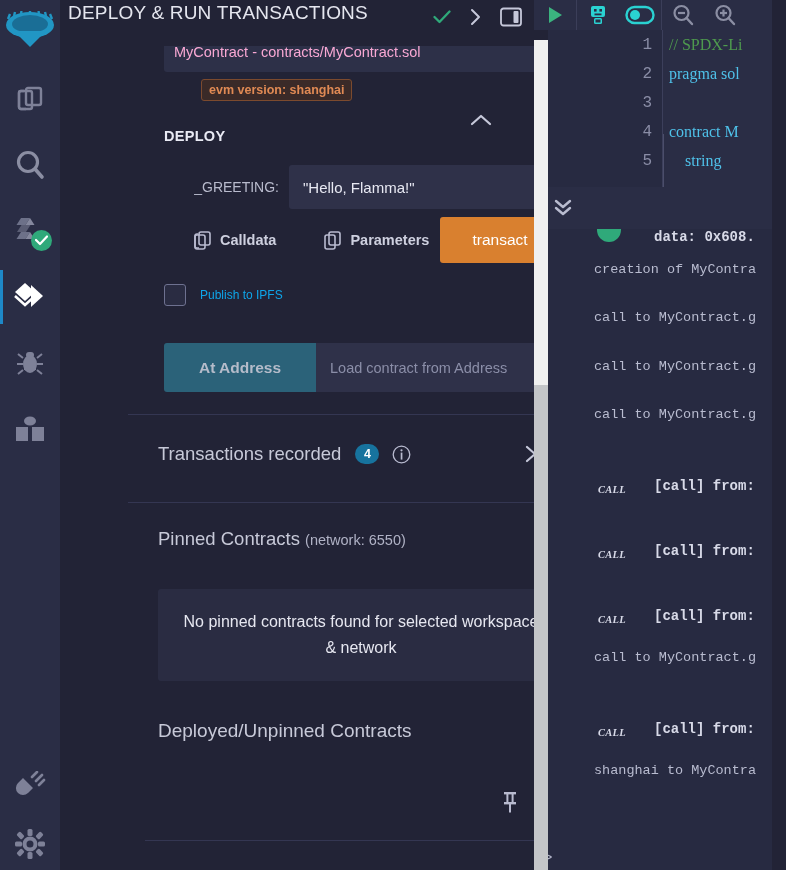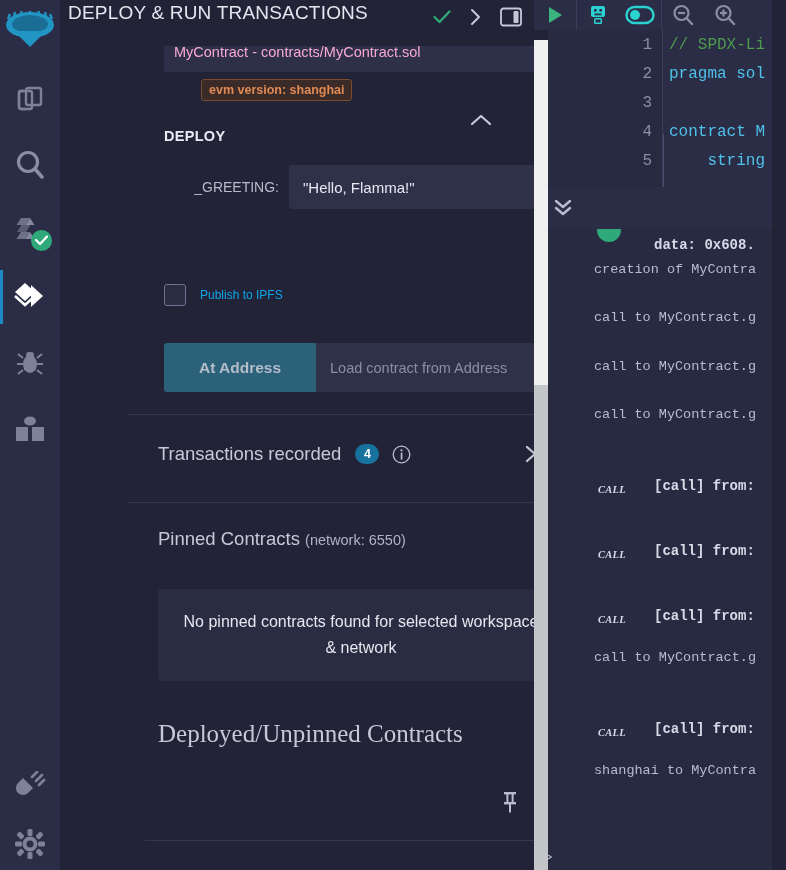--- a/index.html
+++ b/index.html
@@ -127,21 +127,21 @@
   .pinned-title { position: absolute; left: 98px; top: 528px; font-size: 18.5px; color: #c7c9d8; }
   .pinned-net { font-size: 14.5px; color: #b0b2c5; }
   .pinned-box {
     position: absolute; left: 98px; top: 589px; width: 406px; height: 92px;
     background: #2a2c42; border-radius: 3px;
     display:flex; align-items:center; justify-content:center; text-align:center;
     color: #e6e7f0; font-size: 16px; line-height: 26px; padding: 0 22px;
   }
 
   .deployed-row { position: absolute; left: 98px; top: 720px; width: 406px; display:flex; align-items:center; }
-  .deployed-title { font-size: 25px; color: #c7c9d8; font-family: Liberation Serif, serif; }
+  .deployed-title { font-size: 19px; color: #c7c9d8; }
 
   .instance {
     position: absolute; left: 85px; top: 776px; width: 347px; height: 52px;
     border: 2px solid #c0392b; background: #1e1f31;
     display: flex; align-items: center; padding: 0 10px;
   }
   .inst-chev { margin-right: 8px; display:flex; cursor:pointer; }
   .inst-label { font-size: 14px; color: #c3c5d6; letter-spacing: .2px; white-space: nowrap; overflow:hidden; flex:1 1 auto;}
   .inst-copy { display:flex; cursor:pointer; }
   .inst-pin { position: absolute; left: 440px; top: 790px; cursor:pointer; }
@@ -159,21 +159,21 @@
     position: relative; overflow: hidden;
   }
   .rtoolbar { position: absolute; left:0; top:0; width: 238px; height: 30px; background: #2a2d45; display:flex; align-items:center; }
   .rtool { display:flex; align-items:center; justify-content:center; width: 42px; height: 30px; cursor:pointer; }
   .vsep { width: 1px; height: 30px; background: #3b3e59; }
 
   .editor { position: absolute; left: 0; top: 30px; width: 238px; height: 157px; background: #272a41; }
   .gutter { position:absolute; left:0; top:0; width: 128px; height: 157px; background: #272a41; }
   .codearea { position:absolute; left: 128px; top: 0; width: 110px; height: 157px; background:#2a2d45; border-left: 1px solid #3c3f5b; }
   .ln { position:absolute; right: 10px; font-family: "Liberation Mono", monospace; font-size: 16px; color: #8a8da6; }
-  .cl { position:absolute; left: 6px; font-family: Liberation Mono, monospace; font-size: 16px; white-space: pre; }
+  .cl { position:absolute; left: 6px; font-family: Liberation Serif, serif; font-size: 16px; white-space: pre; }
   .tok-comment { color: #4e9a4e; }
   .tok-kw { color: #4fc1e9; }
   .tok-plain { color: #cfd2e6; }
   .indent-guide { position:absolute; left: 0px; top: 104px; width: 1px; height: 53px; background: #4b4e6b; }
 
   .termbar { position: absolute; left: 0; top: 187px; width: 238px; height: 42px; background: #2a2d45; }
   .termbar .dchev { position:absolute; left: 18px; top: 10px; cursor:pointer; }
 
   .terminal { position: absolute; left: 0; top: 229px; width: 238px; height: 641px; background: #272a41; }
   .tline { position: absolute; left: 8px; font-family: "Liberation Mono", monospace; font-size: 13.5px; color: #b9bcd0; white-space: pre; }
@@ -294,20 +294,38 @@
       <svg width="22" height="14" viewBox="0 0 22 14">
         <polyline points="2,11 11,3 20,11" fill="none" stroke="#c6c8da" stroke-width="2.2" stroke-linecap="round" stroke-linejoin="round"></polyline>
       </svg>
     </span>
 
     <div class="field-row">
       <span class="field-label">_GREETING:</span>
       <input class="field-input" type="text" value="&quot;Hello, Flamma!&quot;" style="">
     </div>
 
+    <div class="action-row">
+      <span class="mini-btn first">
+        <svg width="17" height="19" viewBox="0 0 17 19">
+          <rect x="5" y="1" width="11" height="13" rx="2" fill="none" stroke="#b9bbd0" stroke-width="1.6"></rect>
+          <path d="M5 17 H3 a2 2 0 0 1 -2 -2 V5 a2 2 0 0 1 2 -2 h1" fill="none" stroke="#b9bbd0" stroke-width="1.6"></path>
+          <rect x="1" y="4" width="10" height="14" rx="2" fill="none" stroke="#b9bbd0" stroke-width="1.6"></rect>
+        </svg>
+        <span class="lbl">Calldata</span>
+      </span>
+      <span class="mini-btn second">
+        <svg width="17" height="19" viewBox="0 0 17 19">
+          <rect x="5" y="1" width="11" height="13" rx="2" fill="none" stroke="#b9bbd0" stroke-width="1.6"></rect>
+          <rect x="1" y="4" width="10" height="14" rx="2" fill="none" stroke="#b9bbd0" stroke-width="1.6"></rect>
+        </svg>
+        <span class="lbl">Parameters</span>
+      </span>
+      <button class="transact-btn">transact</button>
+    </div>
 
     <div class="ipfs-row">
       <span class="chk"></span>
       <span class="ipfs-lbl">Publish to IPFS</span>
     </div>
 
     <div class="ataddr-row">
       <button class="ataddr-btn">At Address</button>
       <input class="ataddr-input" type="text" placeholder="Load contract from Address" style="">
     </div>
@@ -455,21 +473,21 @@
       <span class="dchev">
         <svg width="22" height="22" viewBox="0 0 22 22">
           <polyline points="4,4 11,10 18,4" fill="none" stroke="#b9bcd0" stroke-width="2.4" stroke-linecap="round" stroke-linejoin="round"></polyline>
           <polyline points="4,11 11,17 18,11" fill="none" stroke="#b9bcd0" stroke-width="2.4" stroke-linecap="round" stroke-linejoin="round"></polyline>
         </svg>
       </span>
     </div>
 
     <div class="terminal">
       <span class="statusdot" style="left:63px; top:0px"></span>
-      <span class="tline bold" style="left:120px; top:8px">data: 0x608.</span>
+      <span class="tline bold" style="left:120px; top:0px">data: 0x608.</span>
       <span class="tline" style="left:60px;  top:33px">creation of MyContra</span>
       <span class="tline" style="left:60px;  top:81px">call to MyContract.g</span>
       <span class="tline" style="left:60px;  top:130px">call to MyContract.g</span>
       <span class="tline" style="left:60px;  top:178px">call to MyContract.g</span>
 
       <span class="callchip" style="left:64px; top:255px">CALL</span>
       <span class="tline bold" style="left:120px; top:249px">[call] from:</span>
 
       <span class="callchip" style="left:64px; top:320px">CALL</span>
       <span class="tline bold" style="left:120px; top:314px">[call] from:</span>

